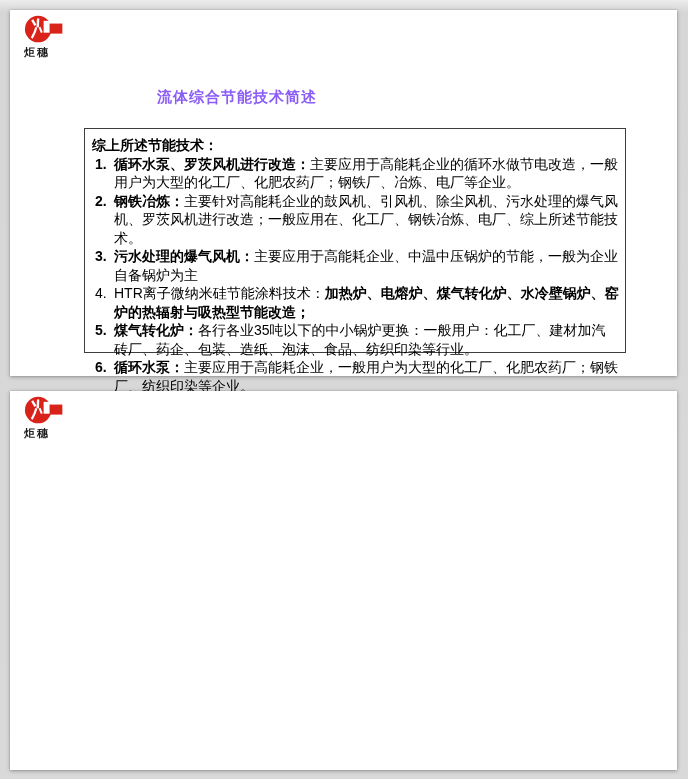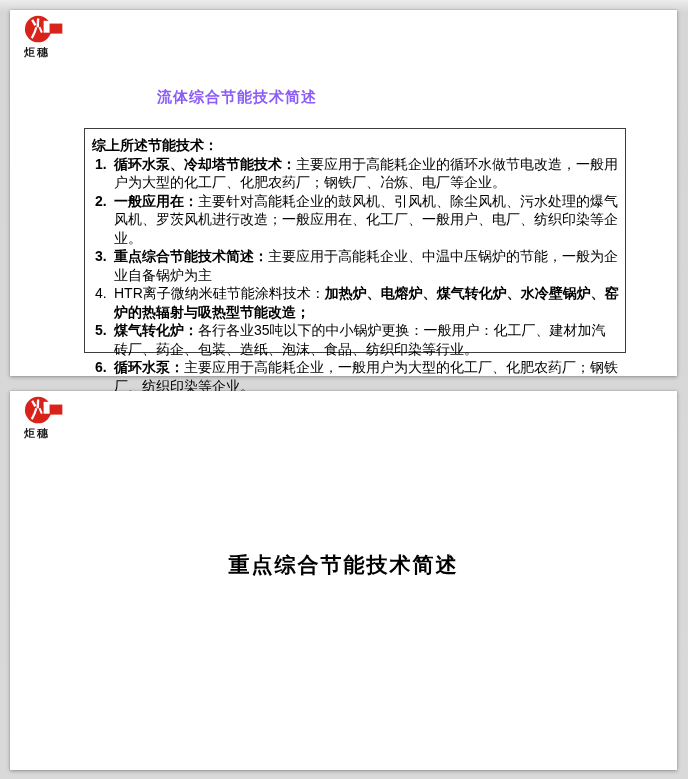--- a/index.html
+++ b/index.html
@@ -75,29 +75,29 @@
     </svg>
     <span class="brand">炬穗</span>
   </div>
 
   <div class="slide1-title">流体综合节能技术简述</div>
 
   <div class="textbox">
     <div class="hdr">综上所述节能技术：</div>
 
     <div class="item">
-      <span class="num b">1.</span><span class="b">循环水泵、冷却塔节能技术：</span><span class="r">主要应用于高能耗企业的循环水做节电改造，一般用户为大型的化工厂、化肥农药厂；钢铁厂、冶炼、电厂等企业。</span>
+      <span class="num b">1.</span><span class="b">循环水泵、罗茨风机进行改造：</span><span class="r">主要应用于高能耗企业的循环水做节电改造，一般用户为大型的化工厂、化肥农药厂；钢铁厂、冶炼、电厂等企业。</span>
     </div>
 
     <div class="item">
-      <span class="num b">2.</span><span class="b">一般应用在：</span><span class="r">主要针对高能耗企业的鼓风机、引风机、除尘风机、污水处理的爆气风机、罗茨风机进行改造；一般应用在、化工厂、一般用户、电厂、纺织印染等企业。</span>
+      <span class="num b">2.</span><span class="b">钢铁冶炼：</span><span class="r">主要针对高能耗企业的鼓风机、引风机、除尘风机、污水处理的爆气风机、罗茨风机进行改造；一般应用在、化工厂、钢铁冶炼、电厂、综上所述节能技术。</span>
     </div>
 
     <div class="item">
-      <span class="num b">3.</span><span class="b">重点综合节能技术简述：</span><span class="r">主要应用于高能耗企业、中温中压锅炉的节能，一般为企业自备锅炉为主</span>
+      <span class="num b">3.</span><span class="b">污水处理的爆气风机：</span><span class="r">主要应用于高能耗企业、中温中压锅炉的节能，一般为企业自备锅炉为主</span>
     </div>
 
     <div class="item">
       <span class="num r">4.</span><span class="r">HTR离子微纳米硅节能涂料技术：</span><span class="b">加热炉、电熔炉、煤气转化炉、水冷壁锅炉、窑炉的热辐射与吸热型节能改造；</span>
     </div>
 
     <div class="item">
       <span class="num b">5.</span><span class="b">煤气转化炉：</span><span class="r">各行各业35吨以下的中小锅炉更换：一般用户：化工厂、建材加汽砖厂、药企、包装、造纸、泡沫、食品、纺织印染等行业。</span>
     </div>
 
@@ -115,14 +115,13 @@
       <path d="M9 6 L12.5 12" stroke="#fff" stroke-width="2.6" fill="none"></path>
       <path d="M15.5 4.5 L15 14" stroke="#fff" stroke-width="2.6" fill="none"></path>
       <path d="M13.5 14 Q12 20 8.5 26" stroke="#fff" stroke-width="2.4" fill="none"></path>
       <path d="M17 14 L19.5 20" stroke="#fff" stroke-width="2.2" fill="none"></path>
       <rect x="21.5" y="7" width="11" height="13" fill="#fff"></rect>
       <rect x="28" y="10" width="14" height="11" fill="#d9231a"></rect>
     </svg>
     <span class="brand">炬穗</span>
   </div>
 
-  <div class="slide2-title">重点综合节能技术简述</div>
 </div>
 
 </body></html>

